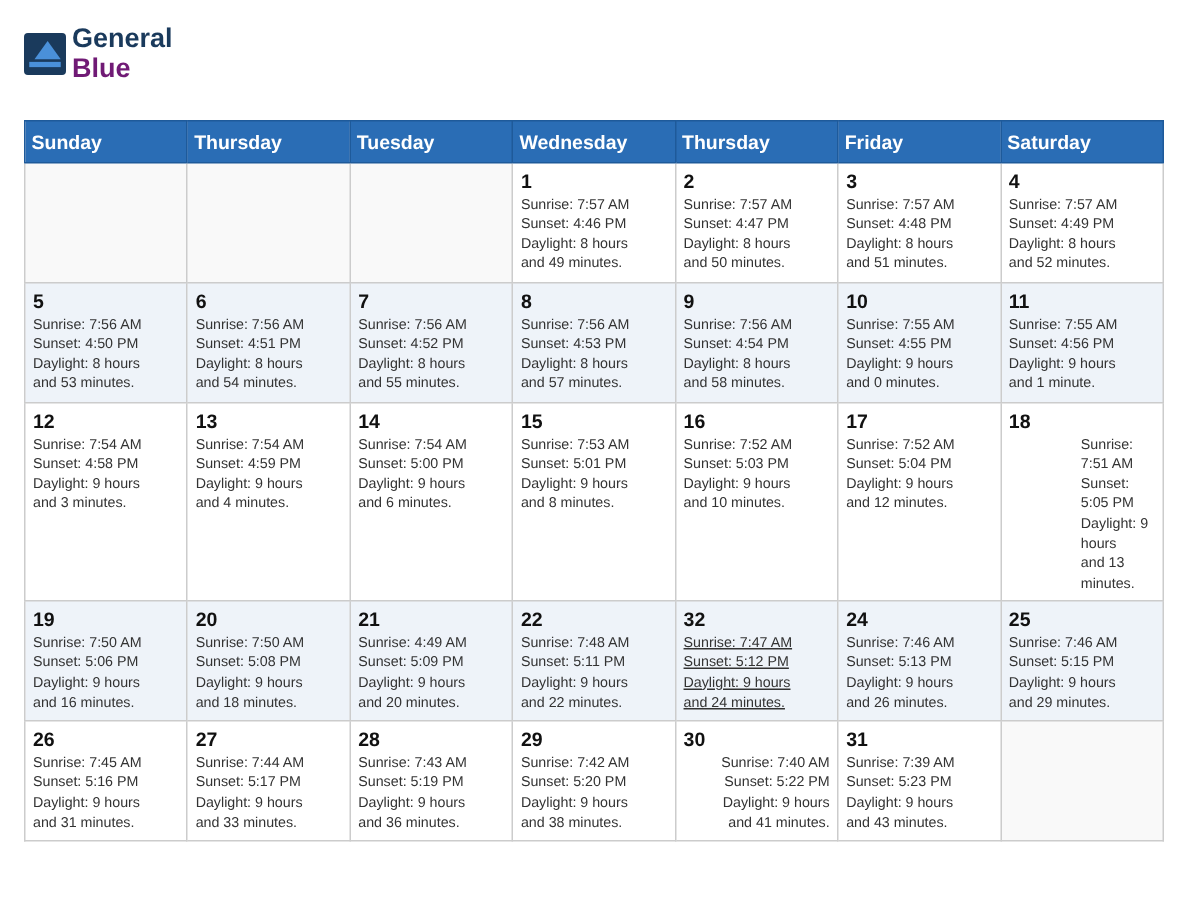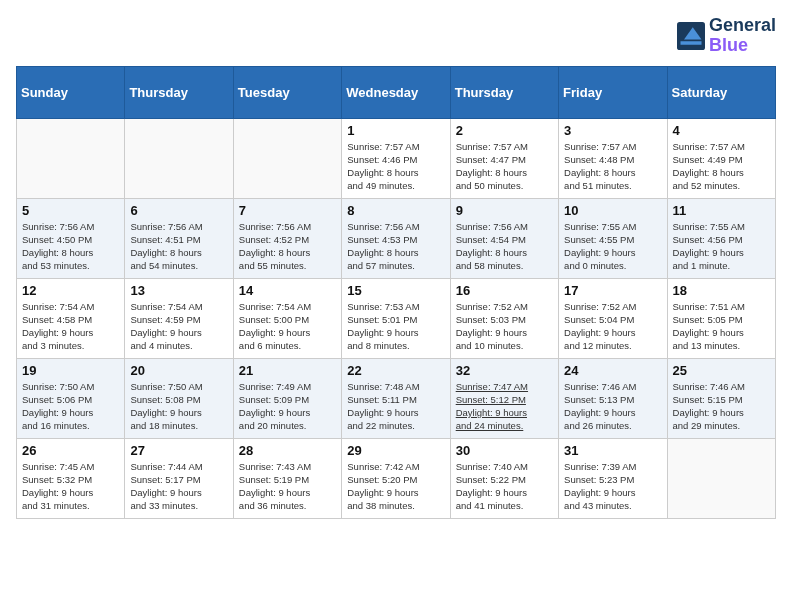--- a/index.html
+++ b/index.html
@@ -5,37 +5,37 @@
     * { box-sizing: border-box; margin: 0; padding: 0; }
     body {
       font-family: Arial, sans-serif;
       background: #fff;
       width: 792px;
       min-height: 612px;
       padding: 16px;
     }
     .header {
       display: flex;
-      justify-content: flex-end;
+      justify-content: flex-start;
       align-items: flex-start;
-      margin-bottom: 10px;
+      margin-bottom: 24px;
     }
     .logo {
       display: flex;
       align-items: center;
       gap: 4px;
     }
     .logo-text {
       font-size: 18px;
       font-weight: bold;
       color: #1a3a5c;
       line-height: 1.1;
     }
     .logo-text span {
-      color: #8b5cf6;
+      color: #701a75;
     }
     .logo-icon {
       width: 28px;
       height: 28px;
     }
     .title-block {
       text-align: right;
     }
     .month-title {
       font-size: 32px;
@@ -49,21 +49,21 @@
     .calendar {
       width: 100%;
       border-collapse: collapse;
       border: 1px solid #ccc;
     }
     .calendar th {
       background: #2a6db5;
       color: #fff;
       font-size: 13px;
       font-weight: bold;
-      padding: 18px 4px;
+      padding: 6px 4px;
       text-align: left;
       border: 1px solid #1e5a9a;
     }
     .calendar td {
       vertical-align: top;
       border: 1px solid #ccc;
       padding: 4px 5px;
       width: 108px;
       min-height: 80px;
       height: 80px;
@@ -250,21 +250,21 @@
         </td>
         <td>
           <span class="day-num">17</span>
           <div class="day-info" style="white-space: pre-line;">Sunrise: 7:52 AM
 Sunset: 5:04 PM
 Daylight: 9 hours
 and 12 minutes.</div>
         </td>
         <td>
           <span class="day-num">18</span>
-          <div class="day-info" style="white-space: pre-line;">Sunrise: 7:51 AM
+          <div class="day-info" style="white-space: pre-line; margin-left: 48px;">Sunrise: 7:51 AM
 Sunset: 5:05 PM
 Daylight: 9 hours
 and 13 minutes.</div>
         </td>
       </tr>
       <tr>
         <td>
           <span class="day-num">19</span>
           <div class="day-info" style="white-space: pre-line;">Sunrise: 7:50 AM
 Sunset: 5:06 PM
@@ -273,21 +273,21 @@
         </td>
         <td>
           <span class="day-num">20</span>
           <div class="day-info" style="white-space: pre-line;">Sunrise: 7:50 AM
 Sunset: 5:08 PM
 Daylight: 9 hours
 and 18 minutes.</div>
         </td>
         <td>
           <span class="day-num">21</span>
-          <div class="day-info" style="white-space: pre-line;">Sunrise: 7:49 AM
+          <div class="day-info" style="white-space: pre-line;">Sunrise: 4:49 AM
 Sunset: 5:09 PM
 Daylight: 9 hours
 and 20 minutes.</div>
         </td>
         <td>
           <span class="day-num">22</span>
           <div class="day-info" style="white-space: pre-line;">Sunrise: 7:48 AM
 Sunset: 5:11 PM
 Daylight: 9 hours
 and 22 minutes.</div>
@@ -311,21 +311,21 @@
           <div class="day-info" style="white-space: pre-line;">Sunrise: 7:46 AM
 Sunset: 5:15 PM
 Daylight: 9 hours
 and 29 minutes.</div>
         </td>
       </tr>
       <tr>
         <td>
           <span class="day-num">26</span>
           <div class="day-info" style="white-space: pre-line;">Sunrise: 7:45 AM
-Sunset: 5:32 PM
+Sunset: 5:16 PM
 Daylight: 9 hours
 and 31 minutes.</div>
         </td>
         <td>
           <span class="day-num">27</span>
           <div class="day-info" style="white-space: pre-line;">Sunrise: 7:44 AM
 Sunset: 5:17 PM
 Daylight: 9 hours
 and 33 minutes.</div>
         </td>
@@ -338,21 +338,21 @@
         </td>
         <td>
           <span class="day-num">29</span>
           <div class="day-info" style="white-space: pre-line;">Sunrise: 7:42 AM
 Sunset: 5:20 PM
 Daylight: 9 hours
 and 38 minutes.</div>
         </td>
         <td>
           <span class="day-num">30</span>
-          <div class="day-info" style="white-space: pre-line;">Sunrise: 7:40 AM
+          <div class="day-info" style="white-space: pre-line; text-align: right;">Sunrise: 7:40 AM
 Sunset: 5:22 PM
 Daylight: 9 hours
 and 41 minutes.</div>
         </td>
         <td>
           <span class="day-num">31</span>
           <div class="day-info" style="white-space: pre-line;">Sunrise: 7:39 AM
 Sunset: 5:23 PM
 Daylight: 9 hours
 and 43 minutes.</div>

